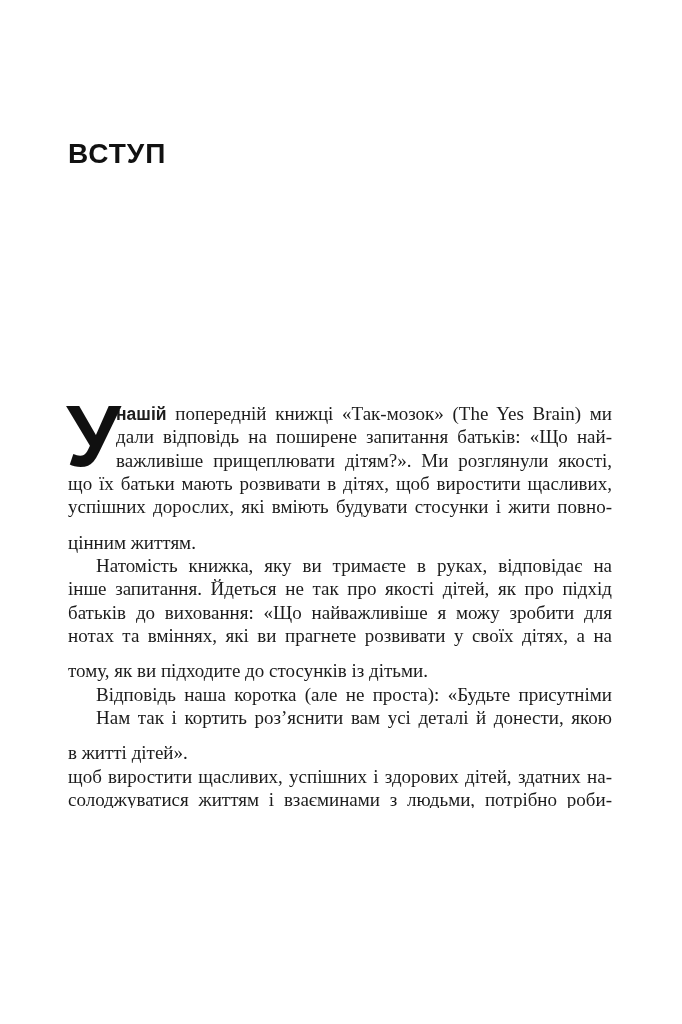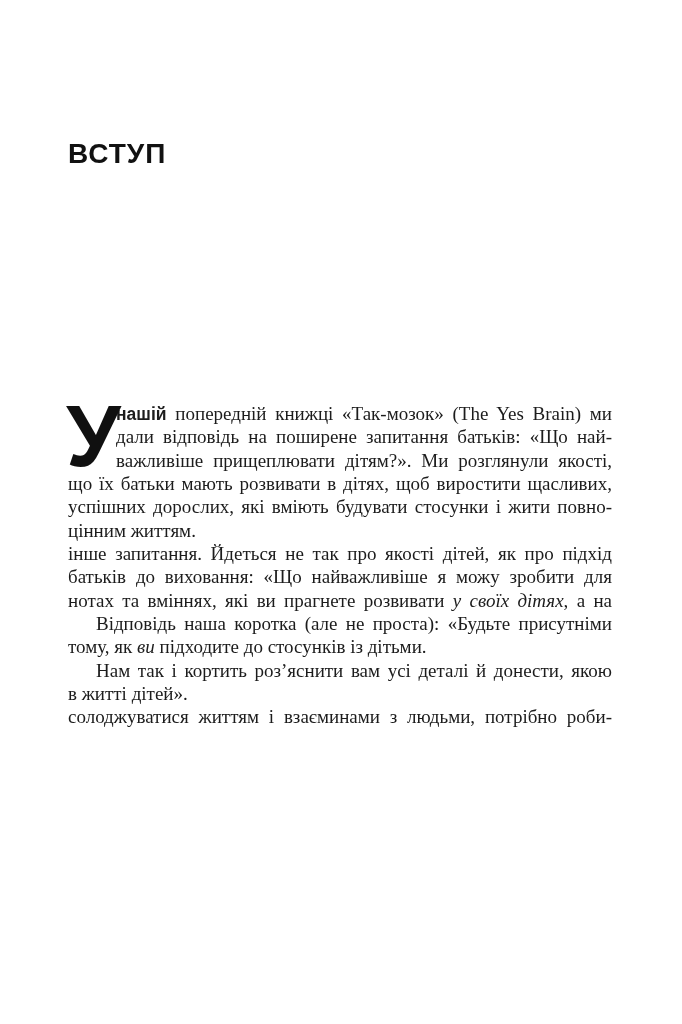--- a/index.html
+++ b/index.html
@@ -49,35 +49,35 @@
     line-height: 23.33px;
     font-size: 19px;
     text-align: justify;
     text-align-last: justify;
     -moz-text-align-last: justify;
     white-space: nowrap;
     overflow: visible;
   }
   .line.last {
     text-align-last: left;
+    margin-top: 12px;
     -moz-text-align-last: left;
   }
   .line.inset {
     padding-left: 48px;
   }
   .line.indent {
     text-indent: 28px;
   }
   .b {
     font-family: "Liberation Sans", "DejaVu Sans", sans-serif;
     font-weight: bold;
     font-size: 17.5px;
   }
   .i {
-    font-style: italic;
   }
   .page-number {
     position: absolute;
     left: 543px;
     top: 928px;
     font-family: Liberation Mono, monospace;
     font-size: 12.5px;
     color: #3a3a3a;
   }
 </style>
@@ -90,25 +90,27 @@
 
   <div class="textblock">
     <span class="dropcap">У</span>
 
   <div class="line inset"><span class="b">нашій </span><span>попередній книжці «Так-мозок» (The Yes Brain) ми</span></div>
       <div class="line inset"><span>дали відповідь на поширене запитання батьків: «Що най-</span></div>
       <div class="line inset"><span>важливіше прищеплювати дітям?». Ми розглянули якості,</span></div>
       <div class="line"><span>що їх батьки мають розвивати в дітях, щоб виростити щасливих,</span></div>
       <div class="line"><span>успішних дорослих, які вміють будувати стосунки і жити повно-</span></div>
       <div class="line last"><span>цінним життям.</span></div>
+      <div class="line indent"><span>Натомість книжка, яку ви тримаєте в руках, відповідає на</span></div>
       <div class="line"><span>інше запитання. Йдеться не так про якості дітей, як про підхід</span></div>
       <div class="line"><span>батьків до виховання: «Що найважливіше я можу зробити для</span></div>
       <div class="line"><span>нотах та вміннях, які ви прагнете розвивати </span><span class="i">у своїх дітях</span><span>, а на</span></div>
+      <div class="line last"><span>тому, як </span><span class="i">ви</span><span> підходите до стосунків із дітьми.</span></div>
       <div class="line indent"><span>Відповідь наша коротка (але не проста): «Будьте присутніми</span></div>
-      <div class="line last"><span>тому, як </span><span class="i">ви</span><span> підходите до стосунків із дітьми.</span></div>
       <div class="line indent"><span>Нам так і кортить роз’яснити вам усі деталі й донести, якою</span></div>
       <div class="line last"><span>в житті дітей».</span></div>
+      <div class="line"><span>щоб виростити щасливих, успішних і здорових дітей, здатних на-</span></div>
       <div class="line"><span>солоджуватися життям і взаєминами з людьми, потрібно роби-</span></div>
     </div>
 
   <div class="page-number">11</div>
 
 </div>
 
 </body></html>

